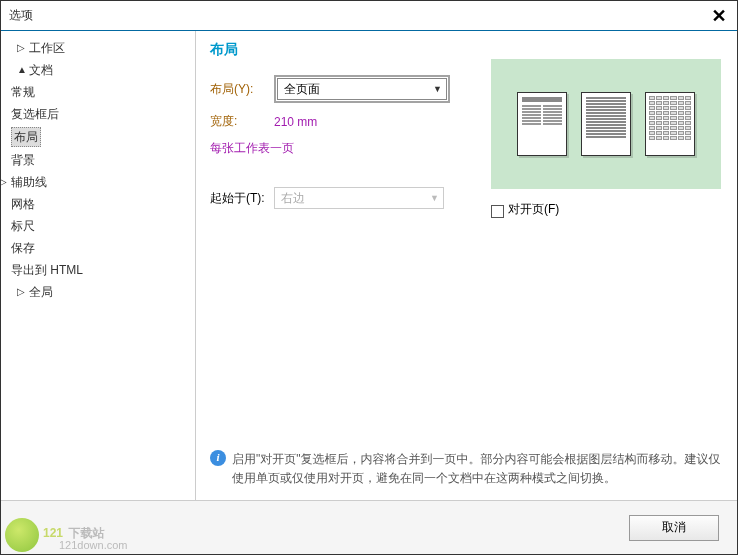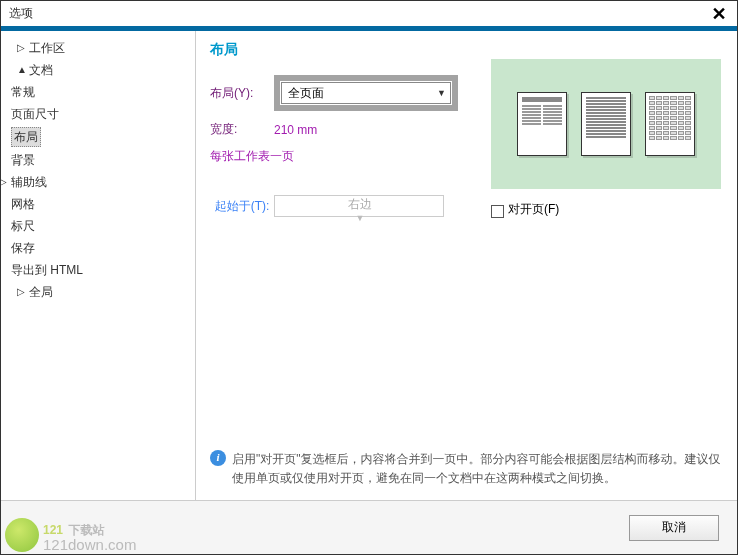--- a/index.html
+++ b/index.html
@@ -1,58 +1,58 @@
 <!DOCTYPE html>
 <html><head>
 <meta charset="utf-8">
 <style>
 * { box-sizing: border-box; margin: 0; padding: 0; font-family: "Microsoft YaHei", "SimSun", sans-serif; font-size: 12px; }
 body { background: #fff; width: 738px; height: 555px; overflow: hidden; border: 1px solid #333; position: relative; }
-.titlebar { height: 30px; border-bottom: 5px solid #0369a1; display: flex; align-items: center; justify-content: space-between; padding: 0 8px; }
+.titlebar { height: 30px; border-bottom: 1px solid #0369a1; display: flex; align-items: center; justify-content: space-between; padding: 0 8px; }
 .titlebar .title { font-size: 12px; color: #333; }
 .titlebar .close { font-size: 18px; font-weight: bold; cursor: pointer; width: 20px; text-align: center; }
 .main { display: flex; height: 469px; }
 .sidebar { width: 195px; border-right: 1px solid #ccc; padding: 6px 0; overflow: auto; }
 .tree-item { padding: 2px 0 2px 10px; cursor: pointer; display: flex; align-items: center; color: #333; line-height: 18px; }
 .tree-item.level-1 { padding-left: 16px; }
 .tree-item.level-2 { }
 .tree-item .arrow { display: inline-block; width: 10px; font-size: 10px; color: #333; margin-right: 2px; }
 .tree-item.selected { }
 .tree-item.selected .label { background: #ddd; border: 1px dotted #888; padding: 0 2px; }
 .content { flex: 1; padding: 10px 16px 10px 14px; position: relative; }
 .section-title { color: #0099cc; font-size: 14px; font-weight: bold; margin-bottom: 16px; }
 .form-row { display: flex; align-items: center; margin-bottom: 10px; }
-.form-label { width: 64px; color: #701a75; }
-.form-label.disabled { color: #3b82f6; text-align: center; }
+.form-label { width: 64px; color: #a16207; }
+.form-label.disabled { color: #000000; }
 .form-value { color: #a21caf; }
 .dropdown { width: 170px; height: 22px; border: 1px solid #888; display: flex; align-items: center; justify-content: space-between; padding: 0 4px 0 6px; background: #fff; }
-.dropdown.disabled { color: #aaa; border-color: #ccc; flex-direction: column; }
+.dropdown.disabled { color: #aaa; border-color: #ccc; }
 .dropdown .dd-arrow { font-size: 9px; color: #333; }
 .dropdown.disabled .dd-arrow { color: #bbb; }
-.highlight-box { border: 6px solid #a3a3a3; padding: 1px; display: inline-block; }
+.highlight-box { border: 2px solid #a3a3a3; padding: 1px; display: inline-block; }
 .preview-area { position: absolute; top: 28px; right: 16px; width: 230px; height: 130px; background: #c9e6cd; display: flex; align-items: center; justify-content: center; gap: 14px; }
 .preview-page { width: 50px; height: 64px; background: #fff; border: 1px solid #333; padding: 4px; display: flex; flex-direction: column; gap: 1px; box-shadow: 2px 2px 0 rgba(0,0,0,0.15); }
 .preview-page.text .bar { height: 2px; background: #888; }
 .preview-page .col2 { display: flex; gap: 2px; flex: 1; }
 .preview-page .col2 > div { flex: 1; display: flex; flex-direction: column; gap: 1px; }
 .preview-page .hb { height: 5px; background: #888; margin-bottom: 2px; }
 .preview-page.grid { padding: 3px; }
 .preview-page.grid .g { display: grid; grid-template-columns: repeat(6, 1fr); grid-auto-rows: 4px; gap: 1px; height: 100%; }
 .preview-page.grid .g > div { background: #ddd; border: 0.5px solid #999; }
 .facing-row { position: absolute; top: 170px; right: 16px; width: 230px; display: flex; align-items: flex-end; }
 .checkbox-box { width: 13px; height: 13px; border: 1px solid #555; background: #fff; margin-right: 4px; }
 .info-area { position: absolute; bottom: 12px; left: 14px; right: 16px; display: flex; align-items: flex-start; gap: 6px; color: #555; line-height: 1.6; }
 .info-icon { width: 16px; height: 16px; border-radius: 50%; background: #3b8ee0; color: #fff; display: flex; align-items: center; justify-content: center; font-size: 11px; font-style: italic; font-weight: bold; flex-shrink: 0; font-family: Georgia, serif; }
 .footer { height: 54px; border-top: 1px solid #ccc; display: flex; align-items: center; justify-content: flex-end; padding: 0 18px; gap: 10px; background: #f5f5f5; position: relative; }
 .footer button { width: 90px; height: 26px; border: 1px solid #999; background: linear-gradient(#fdfdfd, #e8e8e8); cursor: pointer; }
 .watermark { position: absolute; left: 4px; bottom: 2px; display: flex; align-items: center; gap: 4px; color: #999; font-size: 16px; }
 .watermark .logo-circ { width: 34px; height: 34px; border-radius: 50%; background: radial-gradient(circle at 40% 35%, #cde86a, #8fc63f); position: relative; }
 .watermark .txt { display: flex; flex-direction: column; line-height: 1; }
 .watermark .t1 { font-size: 20px; color: #bbb; font-weight: bold; }
-.watermark .t2 { font-size: 15px; color: #bbb; }
+.watermark .t2 { font-size: 11px; color: #bbb; margin-left: 16px; }
 </style>
 </head>
 <body>
 
 <div class="titlebar">
   <span class="title">选项</span>
   <span class="close">✕</span>
 </div>
 
 <div class="main">
@@ -62,21 +62,21 @@
         <span class="label">工作区</span>
       </div>
     <div class="tree-item level-1">
         <span class="arrow">▲</span>
         <span class="label">文档</span>
       </div>
     <div class="tree-item level-2">
         <span class="label">常规</span>
       </div>
     <div class="tree-item level-2">
-        <span class="label">页面尺寸</span>
+        <span class="label">复选框后</span>
       </div>
     <div class="tree-item level-2 selected">
         <span class="label">布局</span>
       </div>
     <div class="tree-item level-2">
         <span class="label">背景</span>
       </div>
     <div class="tree-item level-2">
         <span class="arrow" style="margin-left:-12px">▷</span>
         <span class="label">辅助线</span>

